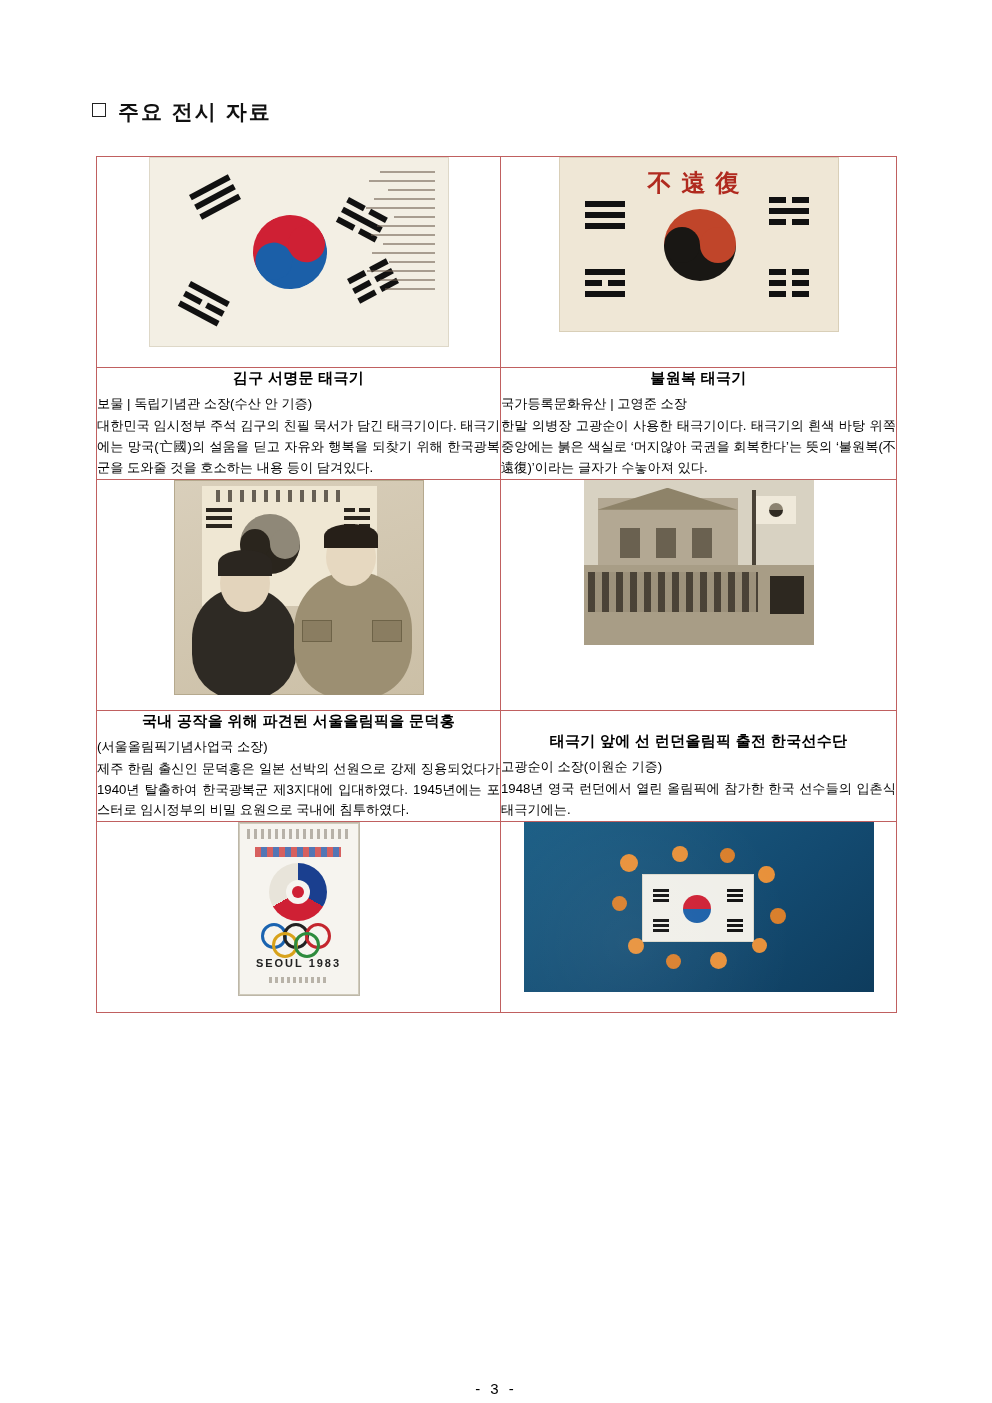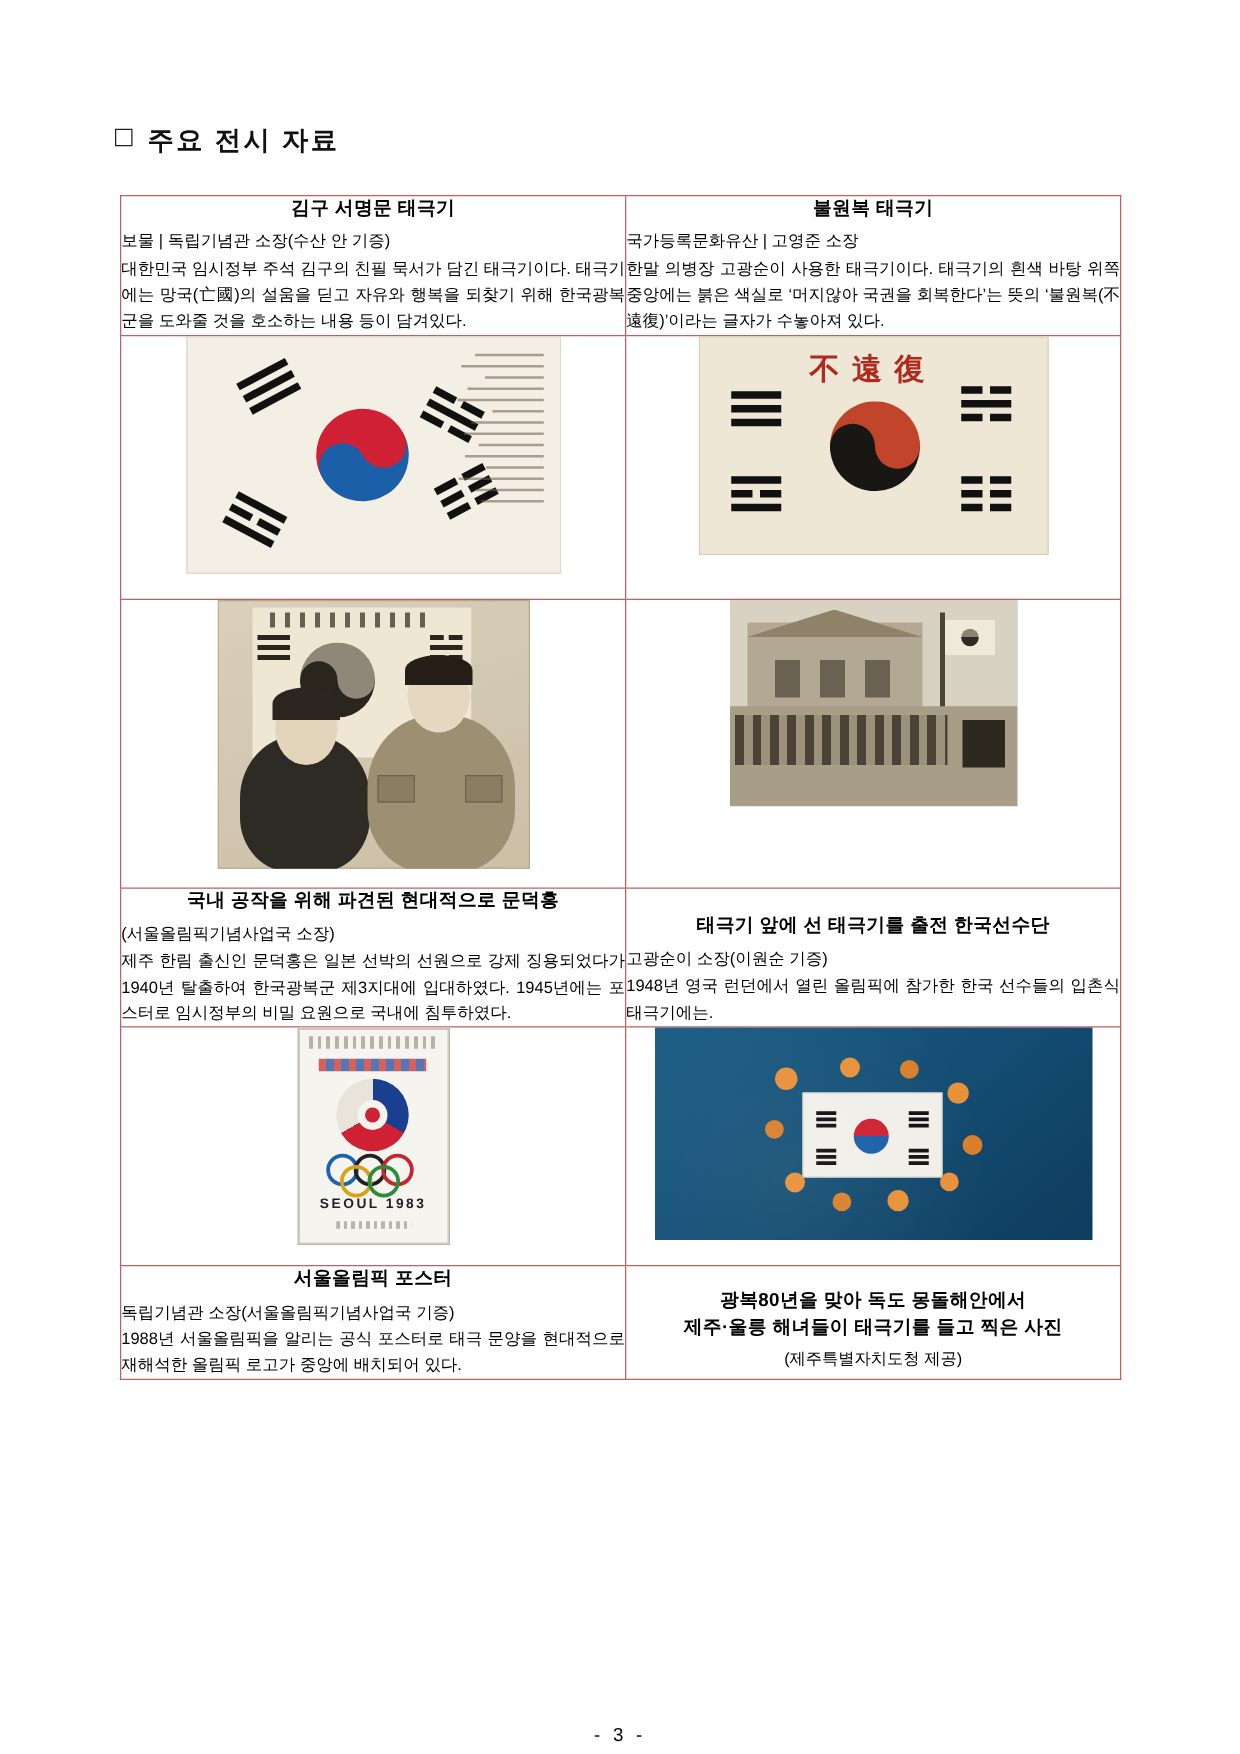--- a/index.html
+++ b/index.html
@@ -177,33 +177,20 @@
   <div class="heading">
     <span class="sq"></span><span>주요 전시 자료</span>
   </div>
 
   <table class="exhibit">
     <colgroup>
         <col style="width:404px">
         <col style="width:396px">
       </colgroup>
     <tbody>
-
-      <tr>
-        <td class="txtcell">
-          <div class="cap-title">김구 서명문 태극기</div>
-          <div class="cap-sub">보물 | 독립기념관 소장(수산 안 기증)</div>
-          <div class="cap-body">대한민국 임시정부 주석 김구의 친필 묵서가 담긴 태극기이다. 태극기에는 망국(亡國)의 설움을 딛고 자유와 행복을 되찾기 위해 한국광복군을 도와줄 것을 호소하는 내용 등이 담겨있다.</div>
-        </td>
-        <td class="txtcell">
-          <div class="cap-title">불원복 태극기</div>
-          <div class="cap-sub">국가등록문화유산 | 고영준 소장</div>
-          <div class="cap-body">한말 의병장 고광순이 사용한 태극기이다. 태극기의 흰색 바탕 위쪽 중앙에는 붉은 색실로 ‘머지않아 국권을 회복한다’는 뜻의 ‘불원복(不遠復)’이라는 글자가 수놓아져 있다.</div>
-        </td>
-      </tr>
 
       <tr>
         <td class="imgcell">
           <div class="art flag1">
             
             <div class="taegeuk" style="left:104px;top:58px;width:74px;height:74px;transform:rotate(-28deg);">
               <div class="t-red"></div>
               <div class="t-blue"></div>
               <div class="t-c1" style="left:0;top:25%;background:#1b5fa8;"></div>
               <div class="t-c2" style="left:50%;top:25%;background:#cf2034;"></div>
@@ -284,20 +271,33 @@
             </div>
             <div class="trig" style="left:210px;top:112px;">
               <div class="bar" style="left:0;top:0;width:17px;height:6px;"></div>
                 <div class="bar" style="left:23px;top:0;width:17px;height:6px;"></div>
               <div class="bar" style="left:0;top:11px;width:17px;height:6px;"></div>
                 <div class="bar" style="left:23px;top:11px;width:17px;height:6px;"></div>
               <div class="bar" style="left:0;top:22px;width:17px;height:6px;"></div>
                 <div class="bar" style="left:23px;top:22px;width:17px;height:6px;"></div>
             </div>
           </div>
+        </td>
+      </tr>
+
+      <tr>
+        <td class="txtcell">
+          <div class="cap-title">김구 서명문 태극기</div>
+          <div class="cap-sub">보물 | 독립기념관 소장(수산 안 기증)</div>
+          <div class="cap-body">대한민국 임시정부 주석 김구의 친필 묵서가 담긴 태극기이다. 태극기에는 망국(亡國)의 설움을 딛고 자유와 행복을 되찾기 위해 한국광복군을 도와줄 것을 호소하는 내용 등이 담겨있다.</div>
+        </td>
+        <td class="txtcell">
+          <div class="cap-title">불원복 태극기</div>
+          <div class="cap-sub">국가등록문화유산 | 고영준 소장</div>
+          <div class="cap-body">한말 의병장 고광순이 사용한 태극기이다. 태극기의 흰색 바탕 위쪽 중앙에는 붉은 색실로 ‘머지않아 국권을 회복한다’는 뜻의 ‘불원복(不遠復)’이라는 글자가 수놓아져 있다.</div>
         </td>
       </tr>
 
       <tr>
         <td class="imgcell" style="height:230px">
           <div class="art photo3">
             <div class="p3-flagbg">
               <div class="taegeuk" style="left:38px;top:28px;width:60px;height:60px;">
                 <div class="t-red" style="background:#8f8878;"></div>
                 <div class="t-blue" style="background:#2a251d;"></div>
@@ -344,26 +344,26 @@
             </div>
             <div style="position:absolute;left:0;top:52%;width:100%;height:48%;background:#a89d86;"></div>
             <div style="position:absolute;left:4px;top:92px;width:170px;height:40px;background:repeating-linear-gradient(90deg,#3a3329 0 7px,#9a8f79 7px 14px);opacity:.85;"></div>
             <div style="position:absolute;left:186px;top:96px;width:34px;height:38px;background:#2d2820;"></div>
           </div>
         </td>
       </tr>
 
       <tr>
         <td class="txtcell">
-          <div class="cap-title">국내 공작을 위해 파견된 현대적으로 문덕홍</div>
+          <div class="cap-title">국내 공작을 위해 파견된 서울올림픽을 문덕홍</div>
           <div class="cap-sub">(서울올림픽기념사업국 소장)</div>
           <div class="cap-body">제주 한림 출신인 문덕홍은 일본 선박의 선원으로 강제 징용되었다가 1940년 탈출하여 한국광복군 제3지대에 입대하였다. 1945년에는 포스터로 임시정부의 비밀 요원으로 국내에 침투하였다.</div>
         </td>
         <td class="txtcell" style="padding-top:20px">
-          <div class="cap-title">태극기 앞에 선 태극기를 출전 한국선수단</div>
+          <div class="cap-title">태극기 앞에 선 런던올림픽 출전 한국선수단</div>
           <div class="cap-sub">고광순이 소장(이원순 기증)</div>
           <div class="cap-body">1948년 영국 런던에서 열린 올림픽에 참가한 한국 선수들의 입촌식 태극기에는.</div>
         </td>
       </tr>
 
       <tr>
         <td class="imgcell" style="height:190px">
           <div class="art poster5">
             <div style="position:absolute;left:8px;top:6px;right:8px;height:10px;background:repeating-linear-gradient(90deg,#9c958a 0 3px,transparent 3px 7px);opacity:.7;"></div>
             <div style="position:absolute;left:16px;top:24px;width:86px;height:10px;background:repeating-linear-gradient(90deg,#cf3b3b 0 6px,#2b57a6 6px 12px);opacity:.8;"></div>
@@ -402,30 +402,18 @@
             <div style="position:absolute;left:228px;top:116px;width:15px;height:15px;border-radius:50%;background:#e8913a;"></div>
             <div style="position:absolute;left:186px;top:130px;width:17px;height:17px;border-radius:50%;background:#e8913a;"></div>
             <div style="position:absolute;left:142px;top:132px;width:15px;height:15px;border-radius:50%;background:#d97f2c;"></div>
             <div style="position:absolute;left:104px;top:116px;width:16px;height:16px;border-radius:50%;background:#e8913a;"></div>
             <div style="position:absolute;left:88px;top:74px;width:15px;height:15px;border-radius:50%;background:#d97f2c;"></div>
             <div style="position:absolute;left:0;top:0;width:100%;height:100%;background:radial-gradient(circle at 30% 70%, rgba(255,255,255,.06), transparent 60%);"></div>
           </div>
         </td>
       </tr>
 
-      <tr>
-        <td class="txtcell">
-          <div class="cap-title">서울올림픽 포스터</div>
-          <div class="cap-sub">독립기념관 소장(서울올림픽기념사업국 기증)</div>
-          <div class="cap-body">1988년 서울올림픽을 알리는 공식 포스터로 태극 문양을 현대적으로 재해석한 올림픽 로고가 중앙에 배치되어 있다.</div>
-        </td>
-        <td class="txtcell" style="padding-top:18px">
-          <div class="cap-title" style="white-space:pre-line">광복80년을 맞아 독도 몽돌해안에서
-제주·울릉 해녀들이 태극기를 들고 찍은 사진</div>
-          <div class="cap-note">(제주특별자치도청 제공)</div>
-        </td>
-      </tr>
 
     </tbody>
   </table>
 
   <div class="footer">- 3 -</div>
 </div>
 
 </body></html>

